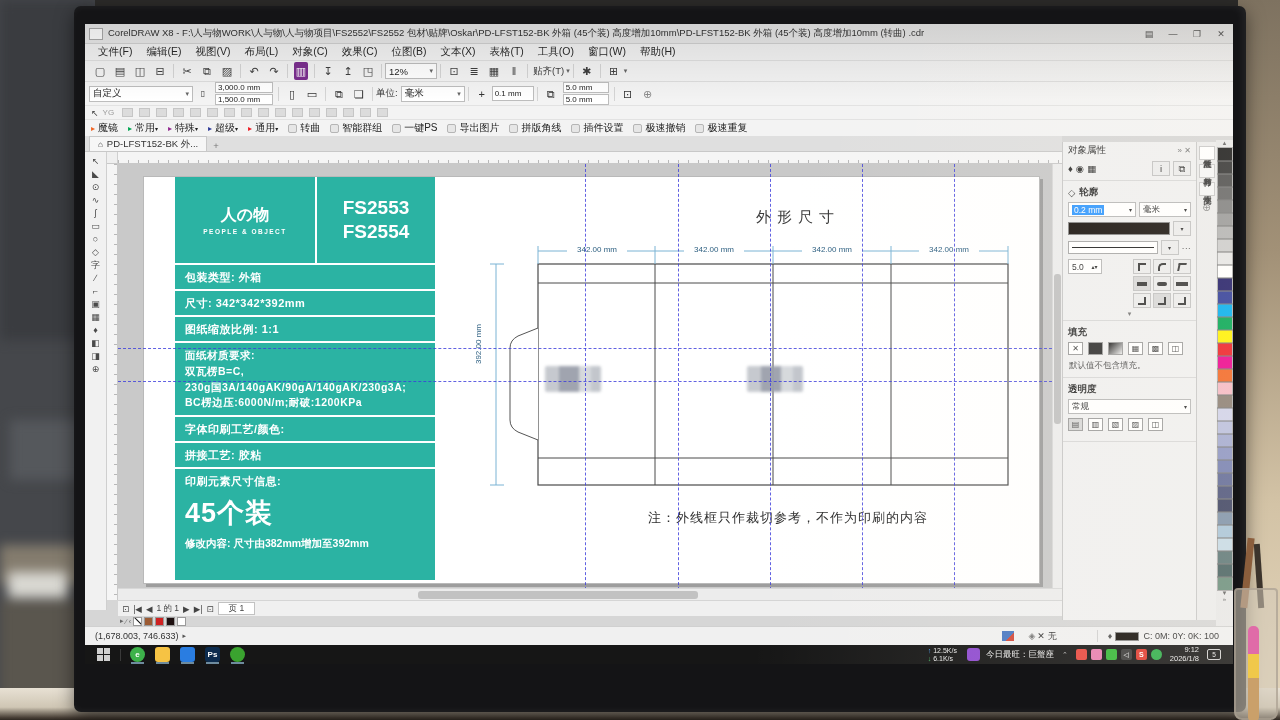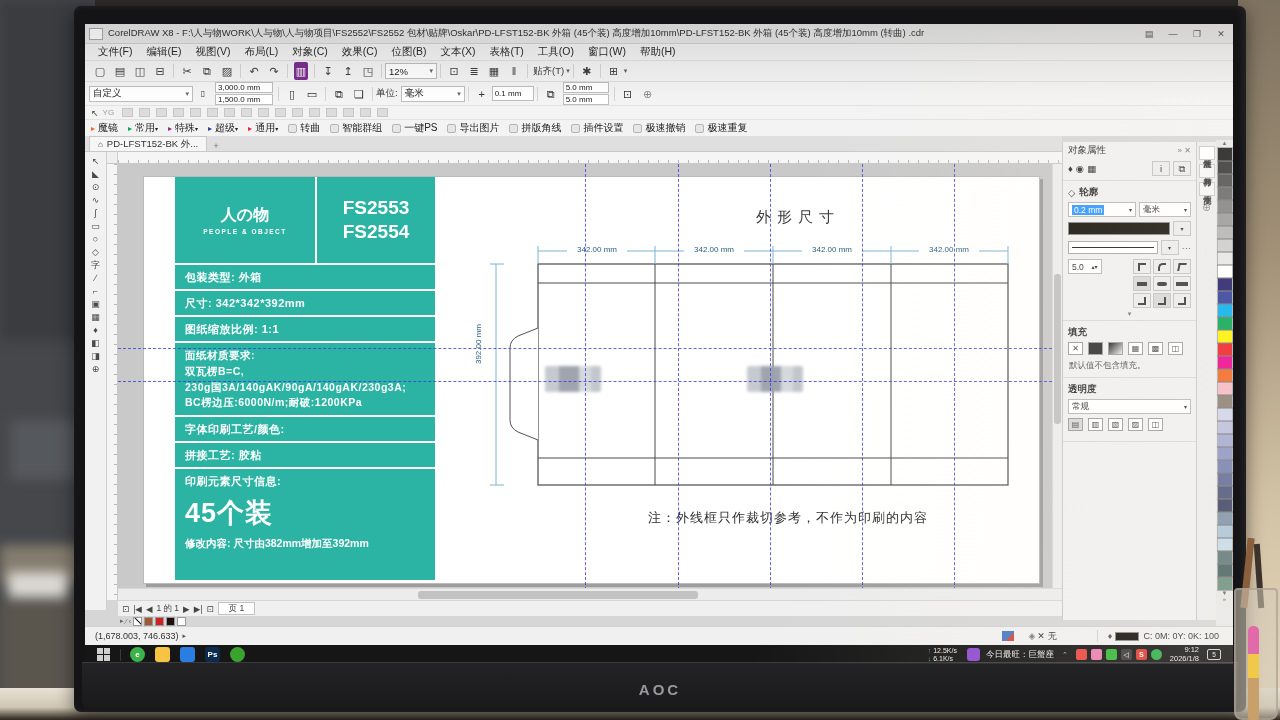--- a/index.html
+++ b/index.html
@@ -668,23 +668,20 @@
         <span>2026/1/8</span>
       </span>
       <span style="position:relative;width:14px;height:11px;border:1px solid #cfcfcf;border-radius:2px;margin-right:12px;display:flex;align-items:center;justify-content:center;font-size:6.5px">
         <span>5</span>
       </span>
     </div>
 
     <div class="abs" id="glare"></div>
   </div>
 
-  <div class="abs" id="chin">
-    <span id="aoc">AOC</span>
-  </div>
 </div>
 
 <div class="abs" id="pen-cup">
   <div class="abs" style="left:14px;top:-10px;width:7px;height:70px;background:#8b5e3c;transform:rotate(6deg)"></div>
   <div class="abs" style="left:26px;top:-4px;width:6px;height:64px;background:#3c342c;transform:rotate(-4deg)"></div>
   <div class="abs" style="left:4px;top:40px;width:44px;height:132px;background:rgba(214,204,188,.55);border:2px solid rgba(170,160,145,.7);border-radius:4px 4px 8px 8px"></div>
   <div class="abs" style="left:18px;top:78px;width:11px;height:96px;border-radius:5px;background:linear-gradient(180deg,#e06ba8 0 28px,#f0c84a 28px 52px,#caa06a 52px)"></div>
 </div>
 
 </body></html>

